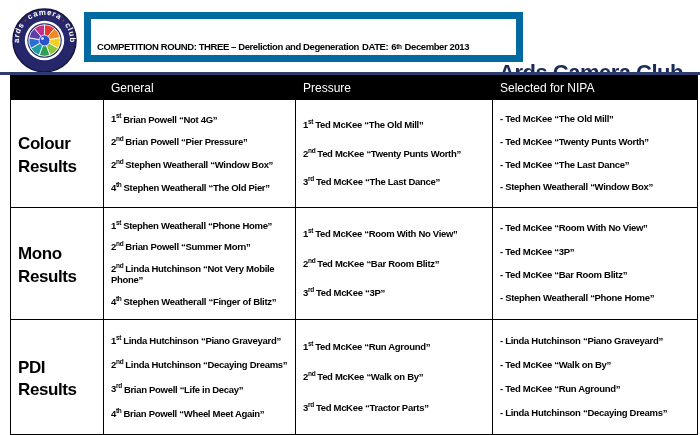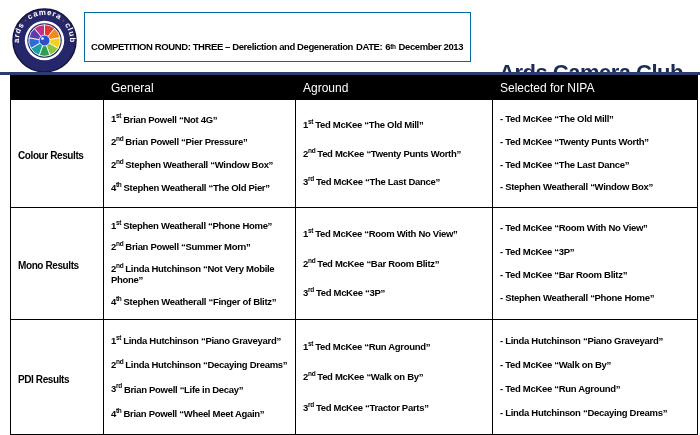--- a/index.html
+++ b/index.html
@@ -11,22 +11,22 @@
     width:700px;height:435px;background:#ffffff;position:relative;overflow:hidden;
     font-family:"Liberation Sans", sans-serif;color:#000;
   }
   .page{position:absolute;inset:0;}
 
   
   .logo{position:absolute;left:12px;top:8px;width:65px;height:65px;}
   .logo svg{display:block;}
 
   .comp-box{
-    position:absolute;left:84px;top:12px;width:387px;height:50px;
-    border:1px solid #0369a1;box-sizing:border-box;
+    position:absolute;left:84px;top:12px;width:439px;height:50px;
+    border:7px solid #0369a1;box-sizing:border-box;
     display:flex;align-items:center;padding:20px 6px 2px 6px;
     font-size:9.5px;font-weight:bold;letter-spacing:-0.4px;white-space:nowrap;
   }
   .comp-box sup{font-size:6.5px;vertical-align:super;}
   .comp-box .seg{margin-right:3px;}
   .comp-box .seg:last-child{margin-right:0;}
 
   .masthead{position:absolute;top:13px;right:17px;color:var(--navy);margin-top:48px;}
   .masthead .title{font-size:22px;font-weight:bold;letter-spacing:-0.5px;line-height:1.05;}
   .masthead .subtitle{font-size:14px;font-weight:bold;margin-top:3px;}
@@ -46,21 +46,21 @@
     border-color:var(--header-bg);
   }
   tbody tr:nth-child(1){height:108px;}
   tbody tr:nth-child(2){height:112px;}
   tbody tr:nth-child(3){height:115px;}
   tbody tr:nth-child(1) .cell-flex{height:106px;}
   tbody tr:nth-child(2) .cell-flex{height:110px;}
   tbody tr:nth-child(3) .cell-flex{height:113px;}
 
   td.label-cell{
-    vertical-align:middle;font-size:10px;font-weight:bold;
+    vertical-align:middle;font-size:17px;font-weight:bold;
     letter-spacing:-0.4px;padding:4px 2px 0 7px;line-height:1.3;
   }
   td.entries-cell{vertical-align:top;padding:0;}
   .cell-flex{
     display:flex;flex-direction:column;justify-content:space-evenly;
     box-sizing:border-box;padding:2px 4px 2px 7px;
   }
   .entry{
     font-size:9.5px;font-weight:bold;letter-spacing:-0.3px;line-height:1.2;
   }
@@ -116,21 +116,21 @@
     <colgroup>
       <col style="width:93px">
         <col style="width:192px">
         <col style="width:197px">
         <col style="width:205px">
     </colgroup>
     <thead>
       <tr>
         <th></th>
         <th>General</th>
-        <th>Aground</th>
+        <th>Pressure</th>
         <th>Selected for NIPA</th>
       </tr>
     </thead>
     <tbody>
     <tr>
       <td class="label-cell">Colour Results</td>
       <td class="entries-cell">
             <div class="cell-flex">
               <div class="entry"><span>1</span><sup>st</sup><span class="txt">Brian Powell “Not 4G”</span></div>
               <div class="entry"><span>2</span><sup>nd</sup><span class="txt">Brian Powell “Pier Pressure”</span></div>

